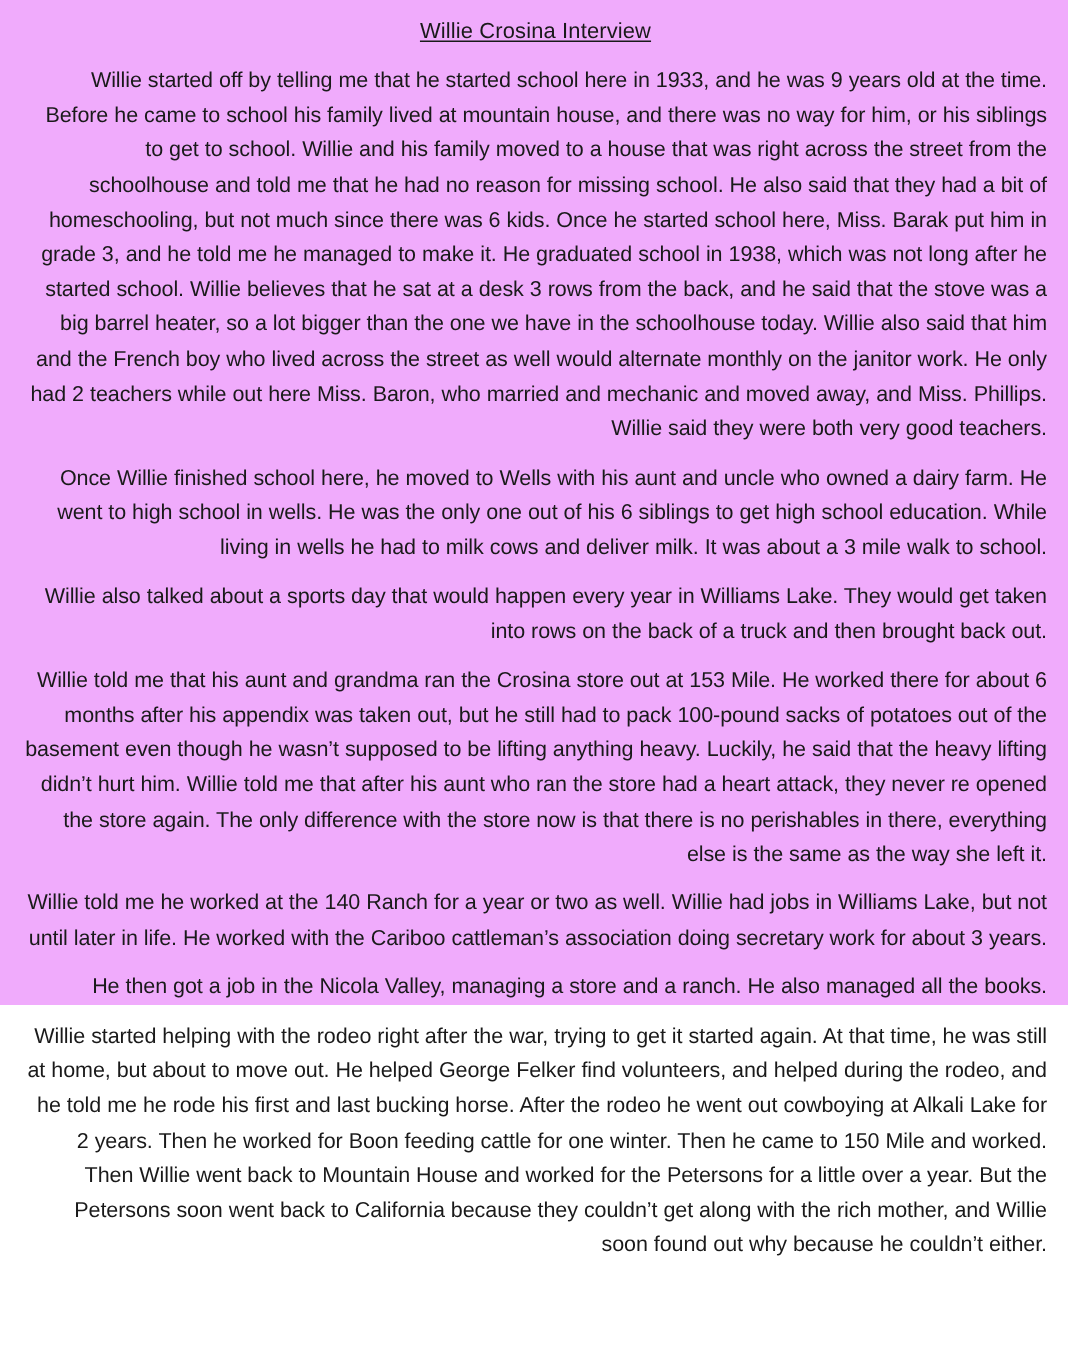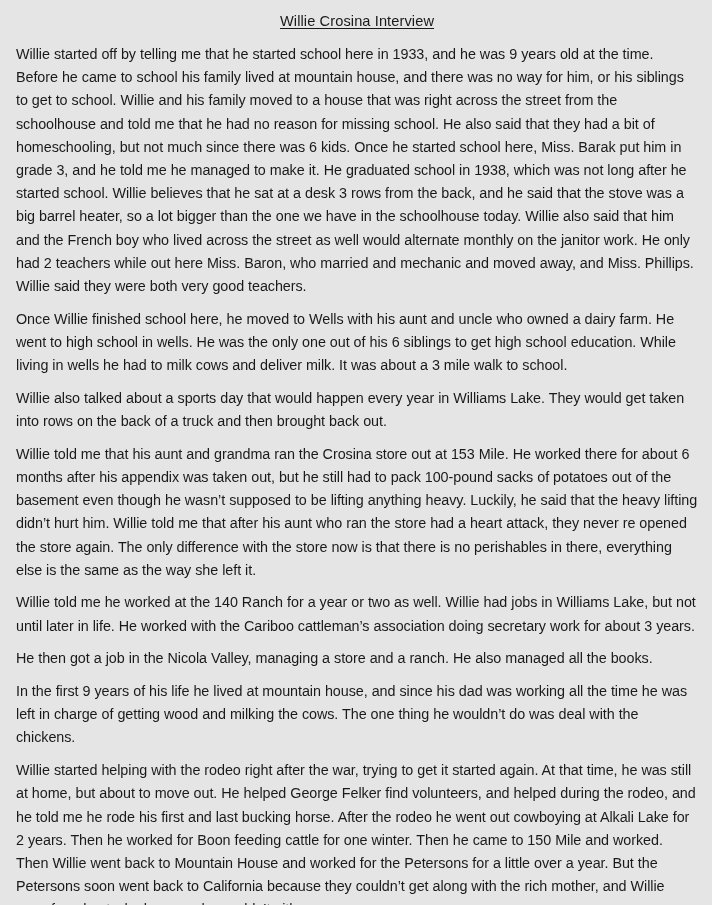--- a/index.html
+++ b/index.html
@@ -13,23 +13,23 @@
     height: 905px;
     overflow: hidden;
     font-family: "Liberation Sans", "DejaVu Sans", sans-serif;
     color: #1a1a1a;
     -webkit-font-smoothing: antialiased;
   }
 
   .page {
     box-sizing: border-box;
     width: 712px;
-    height: 905px;
+    height: 670px;
     padding: 10px 14px 0 16px;
-    background: #e5e5e5;
+    background: #f0abfc;
   }
 
   .doc-title {
     text-align: center;
     font-size: 14.6px;
     line-height: 22px;
     font-weight: 400;
     letter-spacing: 0.1px;
     margin: 0 0 11px 0;
     padding: 0;
@@ -46,21 +46,21 @@
   }
 
   p.para {
     margin: 0 0 9.5px 0;
     padding: 0;
     font-size: 14.35px;
     line-height: 23.2px;
     letter-spacing: -0.06px;
     word-spacing: 0.1px;
     color: #1a1a1a;
-    text-align: left;
+    text-align: right;
     hyphens: none;
     -webkit-hyphens: none;
   }
   p.para:last-child {
     margin-bottom: 0;
   }
 
   
   .grammar-error {
     text-decoration-style: wavy;
@@ -79,17 +79,16 @@
     <span class="title-text">Willie Crosina Interview</span>
   </h1>
 
   <div class="body-text">
     <p class="para">Willie started off by telling me that he started school here in 1933, and he was 9 years old at the time. Before he came to school his family lived at mountain house, and there was no way for him, or his siblings to get to school. Willie and his family moved to a house that was right across the street from the schoolhouse and told me that he had no reason for missing school. He also said that they had a bit of homeschooling, but not much since there was 6 kids. Once he started school here, Miss. Barak put him in grade 3, and he told me he managed to make it. He graduated school in 1938, which was not long after he started school. Willie believes that he sat at a desk 3 rows from the back, and he said that the stove was a big barrel heater, so a lot bigger than the one we have in the schoolhouse today. Willie also said that him and the French boy who lived across the street as well would alternate monthly on the janitor work. He only had 2 teachers while out here Miss. Baron, who married and mechanic and moved away, and Miss. Phillips. Willie said they were both very good teachers.</p>
     <p class="para">Once Willie finished school here, he moved to Wells with his aunt and uncle who owned a dairy farm. He went to high school in wells. He was the only one out of his 6 siblings to get high school education. While living in wells he had to milk cows and deliver milk. It was about a 3 mile walk to school.</p>
     <p class="para">Willie also talked about a sports day that would happen every year in Williams Lake. They would get taken into rows on the back of a truck and then brought back out.</p>
     <p class="para">Willie told me that his aunt and grandma ran the Crosina store out at 153 Mile. He worked there for about 6 months after his appendix was taken out, but he still had to pack 100-pound sacks of potatoes out of the basement even though he wasn’t supposed to be lifting anything heavy. Luckily, he said that the heavy lifting didn’t hurt him.  Willie told me that after his aunt who ran the store had a heart attack, they never re opened the store again. The only difference with the store now is that there <span class="grammar-error">is</span> no perishables in there, everything else is the same as the way she left it.</p>
     <p class="para">Willie told me he worked at the 140 Ranch for a year or two as well. Willie had jobs in Williams Lake, but not until later in life. He worked with the Cariboo cattleman’s association doing secretary work for about 3 years.</p>
     <p class="para">He then got a job in the Nicola Valley, managing a store and a ranch. He also managed all the books.</p>
-    <p class="para">In the first 9 years of his life he lived at mountain house, and since his dad was working all the time he was left in charge of getting wood and milking the cows. The one thing he wouldn’t do was deal with the chickens.</p>
     <p class="para">Willie started helping with the rodeo right after the war, trying to get it started again. At that time, he was still at home, but about to move out. He helped George Felker find volunteers, and helped during the rodeo, and he told me he rode his first and last bucking horse. After the rodeo he went out cowboying at Alkali Lake for 2 years. Then he worked for Boon feeding cattle for one winter. Then he came to 150 Mile and worked. Then Willie went back to Mountain House and worked for the Petersons for a little over a year. But the Petersons soon went back to California because they couldn’t get along with the rich mother, and Willie soon found out why because he couldn’t either.</p>
   </div>
 
 </div>
 
 </body></html>

